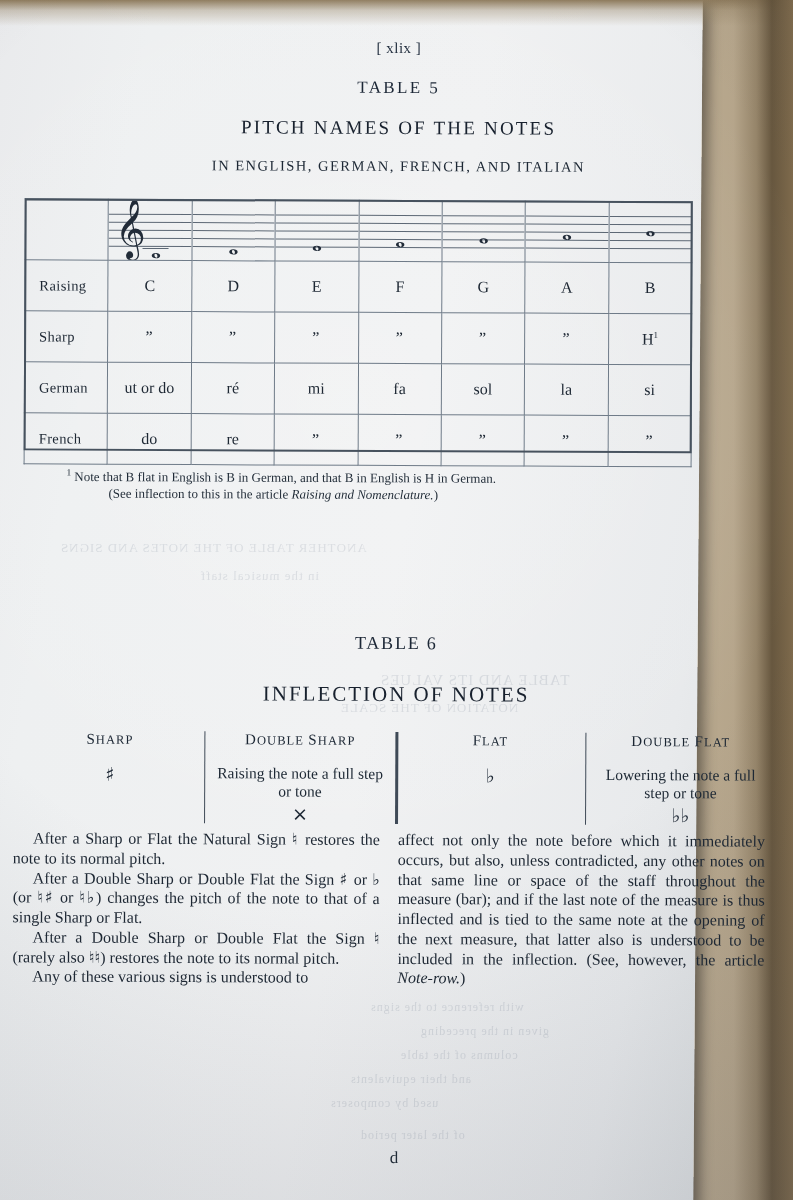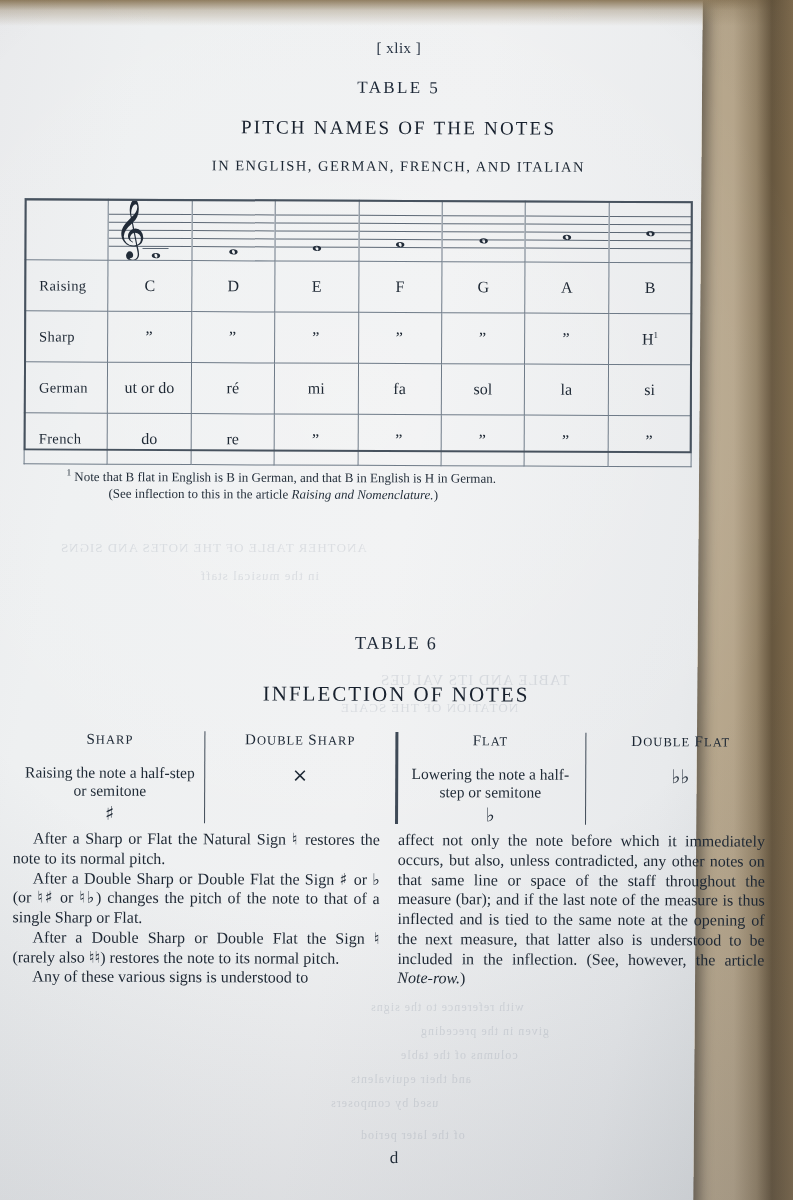--- a/index.html
+++ b/index.html
@@ -462,37 +462,37 @@
     <span class="fn-mark">1</span><span>Note that B flat in English is B in German, and that B in English is H in German.</span>
     <span class="ln2"><span>(See inflection to this in the article </span><span class="ital">Raising and Nomenclature.</span><span>)</span></span>
   </div>
 
   <div class="tbl-num" style="top:633px; font-size:18px; letter-spacing:1.8px;">TABLE 6</div>
   <div class="tbl-title" style="top:682px; font-size:21px; letter-spacing:2px;">INFLECTION OF NOTES</div>
 
   <div id="inflection">
     <div class="infl-col">
       <div class="infl-head"><span>S</span><span class="sc">HARP</span></div>
-      <div class="infl-desc">Raising the note a half-step or semitone</div>
       <div class="infl-sym">♯</div>
     </div>
 
     <div class="infl-col">
       <div class="infl-head"><span>D</span><span class="sc">OUBLE </span><span>S</span><span class="sc">HARP</span></div>
+      <div class="infl-desc">Raising the note a full step or tone</div>
       <div class="infl-sym">×</div>
     </div>
 
     <div class="infl-col dbl-left">
       <div class="infl-head"><span>F</span><span class="sc">LAT</span></div>
-      <div class="infl-desc">Lowering the note a half-step or semitone</div>
       <div class="infl-sym">♭</div>
     </div>
 
     <div class="infl-col">
       <div class="infl-head"><span>D</span><span class="sc">OUBLE </span><span>F</span><span class="sc">LAT</span></div>
+      <div class="infl-desc">Lowering the note a full step or tone</div>
       <div class="infl-sym">♭♭</div>
     </div>
   </div>
 
   <div id="body-cols">
     <div class="bodycol" id="col-left">
         <p><span>After a Sharp or Flat the Natural Sign </span><span class="musym">♮</span><span> restores the note to its normal pitch.</span></p>
         <p><span>After a Double Sharp or Double Flat the Sign </span><span class="musym">♯</span><span> or </span><span class="musym">♭</span><span> (or </span><span class="musym">♮♯</span><span> or </span><span class="musym">♮♭</span><span>) changes the pitch of the note to that of a single Sharp or Flat.</span></p>
         <p><span>After a Double Sharp or Double Flat the Sign </span><span class="musym">♮</span><span> (rarely also </span><span class="musym">♮♮</span><span>) restores the note to its normal pitch.</span></p>
         <p><span>Any of these various signs is understood to</span></p>

